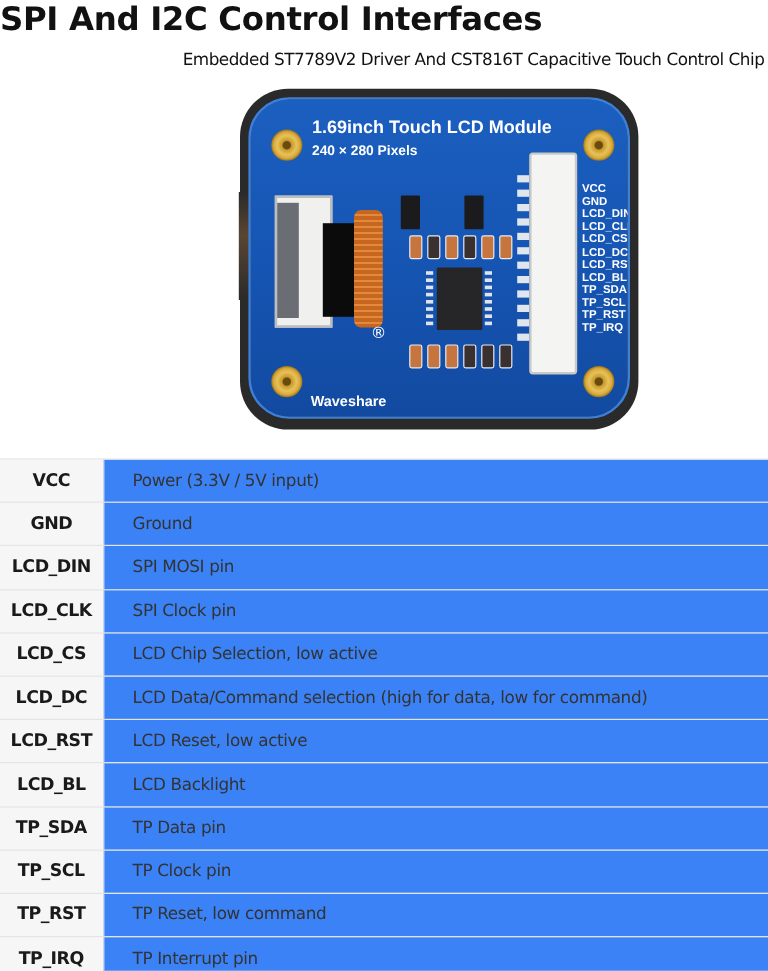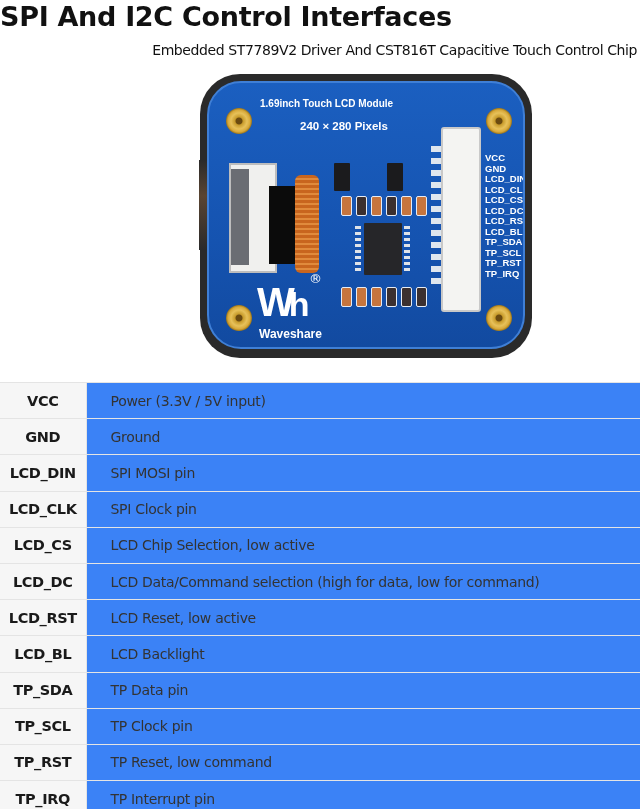--- a/index.html
+++ b/index.html
@@ -25,25 +25,25 @@
   }
   .board {
     position: absolute; left: 207px; top: 81px; width: 318px; height: 268px;
     border-radius: 34px;
     background: linear-gradient(180deg, #1b5fc0 0%, #1553b0 60%, #124aa0 100%);
     border: 2px solid #3f7fd6;
     overflow: hidden;
   }
   .board-title {
     position: absolute; left: 51px; top: 15px; color: #fff; font-weight: bold;
-    font-size: 10px; font-family: "Liberation Sans", sans-serif; white-space: nowrap;
+    font-size: 15px; font-family: "Liberation Sans", sans-serif; white-space: nowrap;
   }
   .board-sub {
     position: absolute; left: 51px; top: 37px; color: #fff; font-weight: bold;
-    font-size: 11.5px; font-family: "Liberation Sans", sans-serif; white-space: nowrap; margin-left: 40px;
+    font-size: 11.5px; font-family: "Liberation Sans", sans-serif; white-space: nowrap;
   }
   .hole {
     position: absolute; width: 26px; height: 26px; border-radius: 50%;
     background: radial-gradient(circle, #6b4a10 0 3px, #c79a2a 4px, #e7c15a 8px, #d8a93a 11px, #9c7418 13px);
   }
   .pin-labels {
     position: absolute; left: 276px; top: 70px; color: #fff; font-weight: bold;
     font-family: "Liberation Sans", sans-serif; font-size: 9.5px; line-height: 10.5px;
   }
   .pin-labels div { white-space: nowrap; }
@@ -204,21 +204,20 @@
       <div>LCD_CS</div>
       <div>LCD_DC</div>
       <div>LCD_RST</div>
       <div>LCD_BL</div>
       <div>TP_SDA</div>
       <div>TP_SCL</div>
       <div>TP_RST</div>
       <div>TP_IRQ</div>
     </div>
 
-    <div class="logo">W<span style="font-size:34px;">h</span></div>
     <div class="reg">®</div>
     <div class="waveshare">Waveshare</div>
   </div>
 </div>
 
 <table class="pin-table">
   <tbody>
     <tr>
       <td class="pin-name">VCC</td>
       <td class="pin-desc">Power (3.3V / 5V input)</td>

